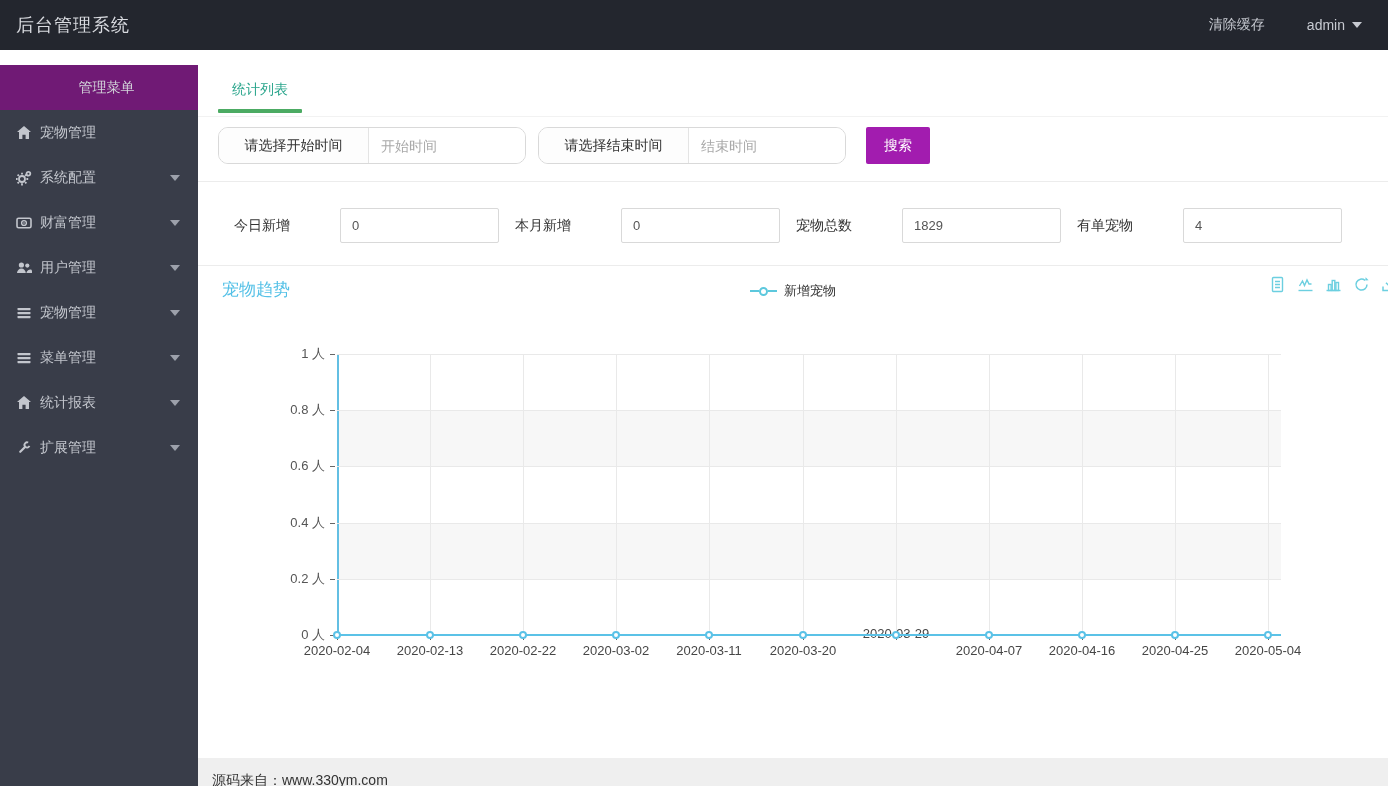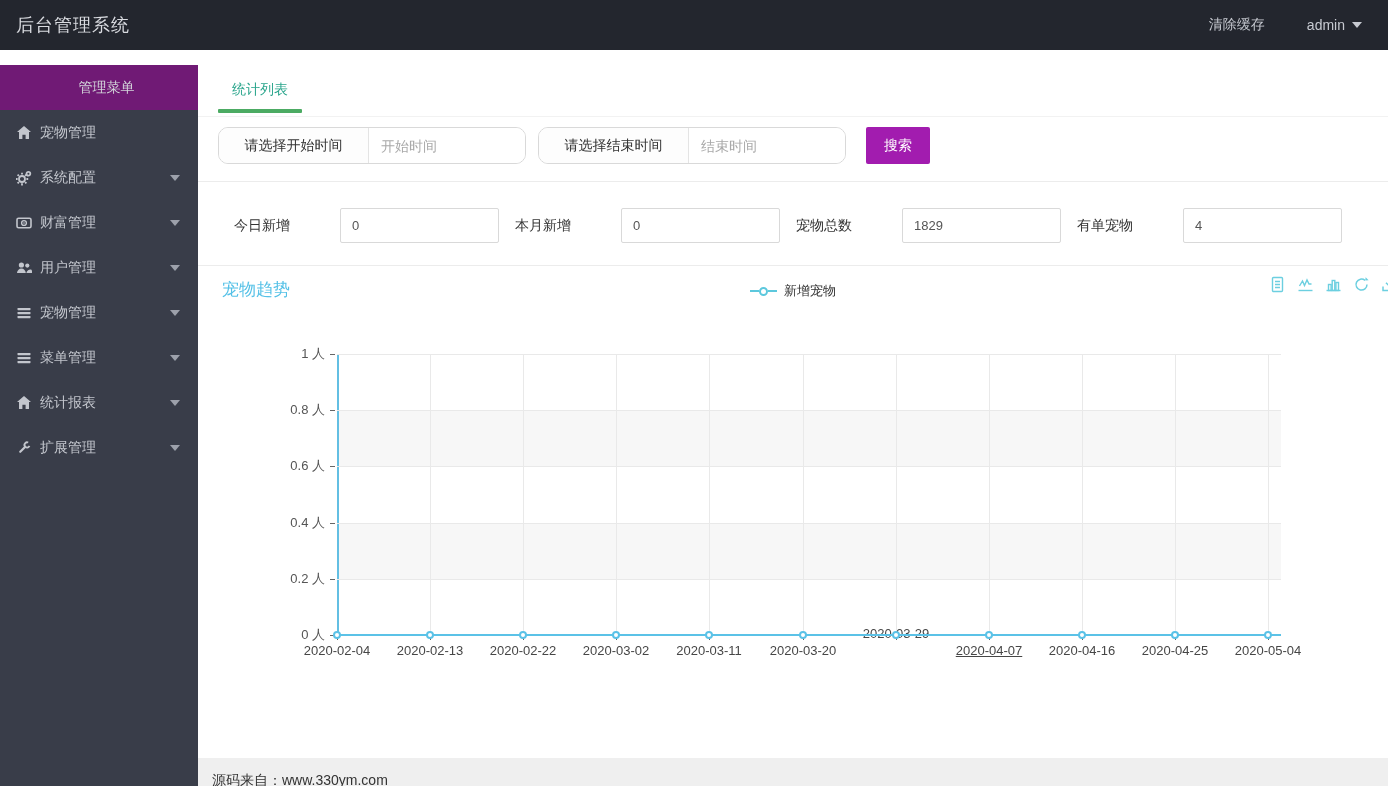--- a/index.html
+++ b/index.html
@@ -299,21 +299,21 @@
         <div class="xtick" style="left: 511px; top: 317px;"></div>
         <div class="xlabel" style="left: 511px; top: 325px;">2020-03-11</div>
         <div class="vgrid" style="left: 605px; top: 36px; height: 281px;"></div>
         <div class="xtick" style="left: 605px; top: 317px;"></div>
         <div class="xlabel" style="left: 605px; top: 325px;">2020-03-20</div>
         <div class="vgrid" style="left: 698px; top: 36px; height: 281px;"></div>
         <div class="xtick" style="left: 698px; top: 317px;"></div>
         <div class="xlabel" style="left: 698px; top: 308px; text-align: center;">2020-03-29</div>
         <div class="vgrid" style="left: 791px; top: 36px; height: 281px;"></div>
         <div class="xtick" style="left: 791px; top: 317px;"></div>
-        <div class="xlabel" style="left: 791px; top: 325px; text-decoration: underline;">2020-04-07</div>
+        <div class="xlabel" style="left: 791px; top: 325px;">2020-04-07</div>
         <div class="vgrid" style="left: 884px; top: 36px; height: 281px;"></div>
         <div class="xtick" style="left: 884px; top: 317px;"></div>
         <div class="xlabel" style="left: 884px; top: 325px;">2020-04-16</div>
         <div class="vgrid" style="left: 977px; top: 36px; height: 281px;"></div>
         <div class="xtick" style="left: 977px; top: 317px;"></div>
         <div class="xlabel" style="left: 977px; top: 325px;">2020-04-25</div>
         <div class="vgrid" style="left: 1070px; top: 36px; height: 281px;"></div>
         <div class="xtick" style="left: 1070px; top: 317px;"></div>
         <div class="xlabel" style="left: 1070px; top: 325px;">2020-05-04</div>
         <div class="ytick" style="left: 132px; top: 317px;"></div>

